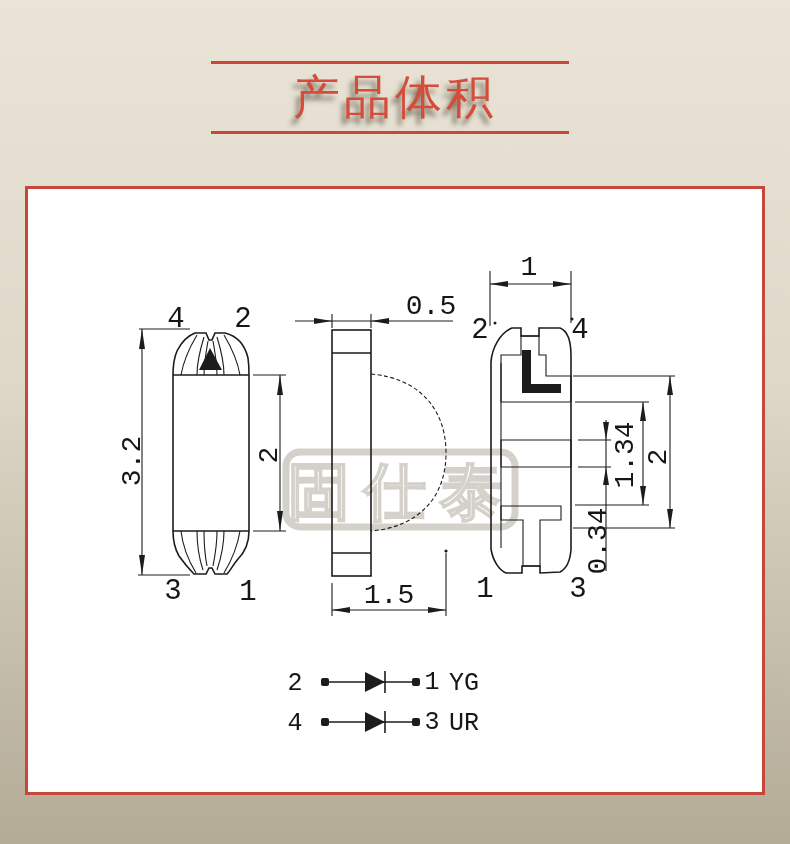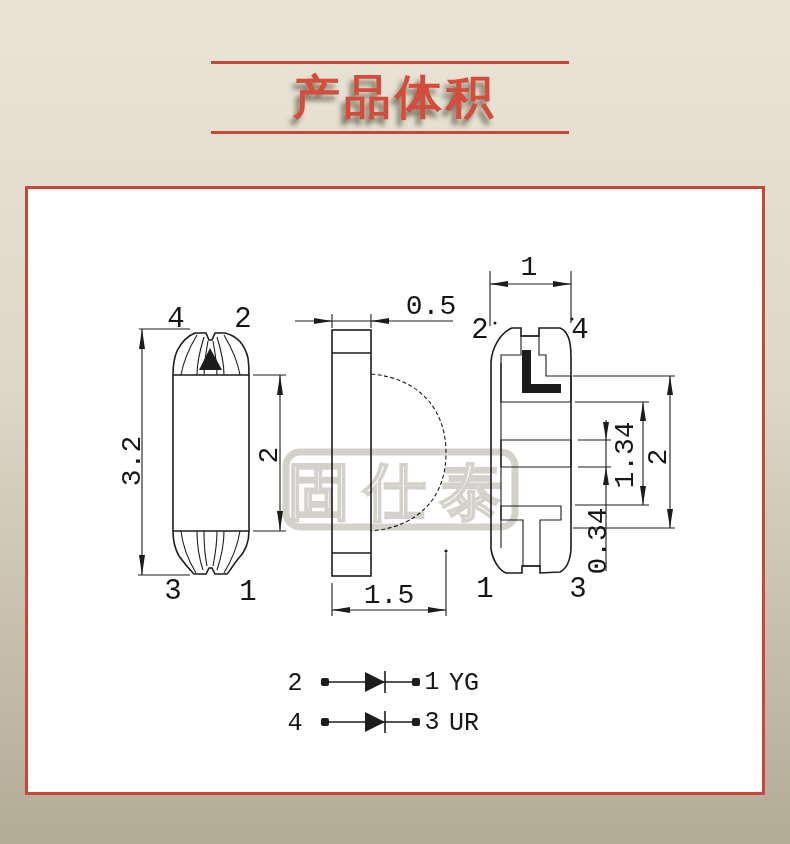--- a/index.html
+++ b/index.html
@@ -6,21 +6,21 @@
   body{
     width:790px;height:844px;position:relative;overflow:hidden;
     background:linear-gradient(180deg,#e9e4d6 0%,#ddd8c8 45%,#b3ab96 100%);
     font-family:"Liberation Sans",sans-serif;
   }
   .rule{position:absolute;left:211px;width:358px;height:3px;background:#c7483a;}
   .rule.top{top:61px;}
   .rule.bottom{top:131px;}
   .page-title{
     position:absolute;top:66px;left:0;width:790px;text-align:center;
-    font-size:47px;font-weight:bold;color:#d54c3b;letter-spacing:4px;
+    font-size:47px;font-weight:normal;color:#d54c3b;letter-spacing:4px;
     text-shadow:-4px 6px 5px rgba(96,88,72,0.8);
     margin:0;
   }
   .panel{
     position:absolute;left:25px;top:186px;width:734px;height:603px;
     background:#ffffff;border:3px solid #c7483a;
   }
   .panel svg{display:block;width:734px;height:603px;}
   
   .ln{stroke:#1c1c1c;stroke-width:1.6;fill:none;}

